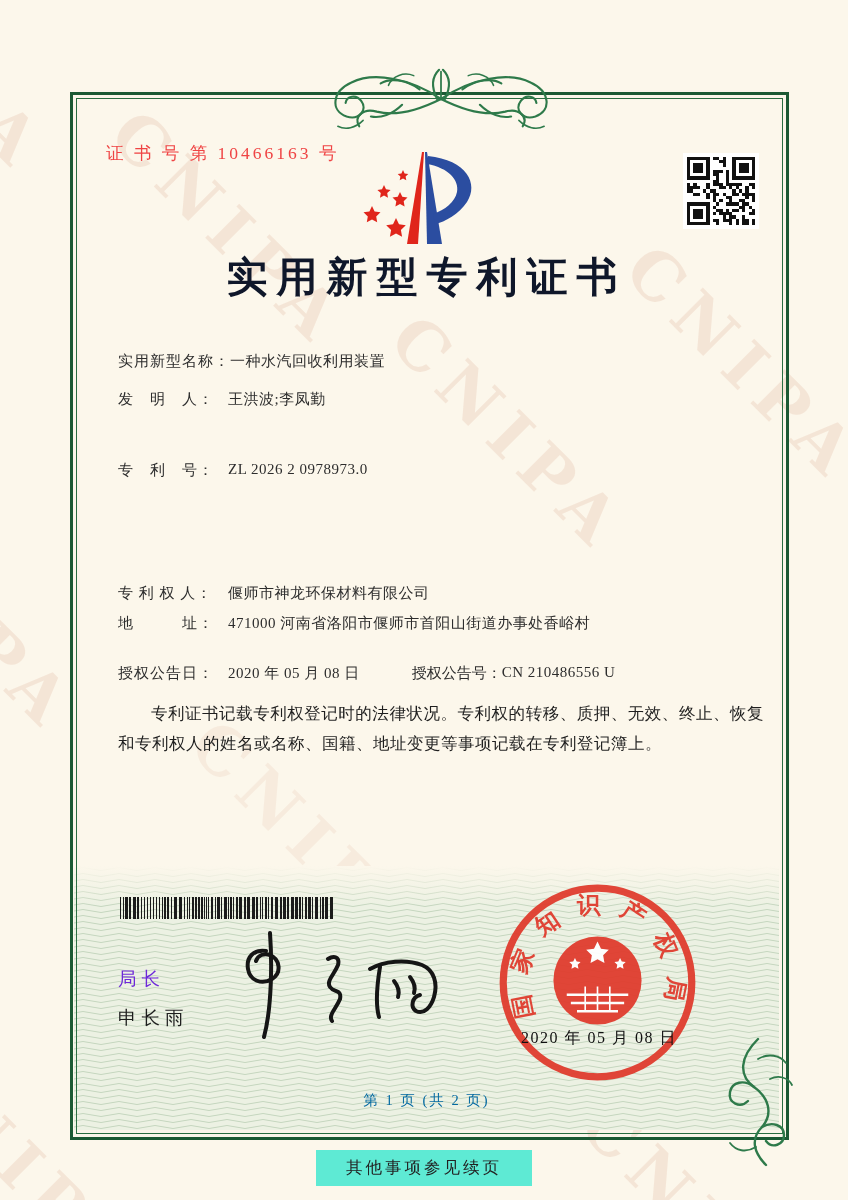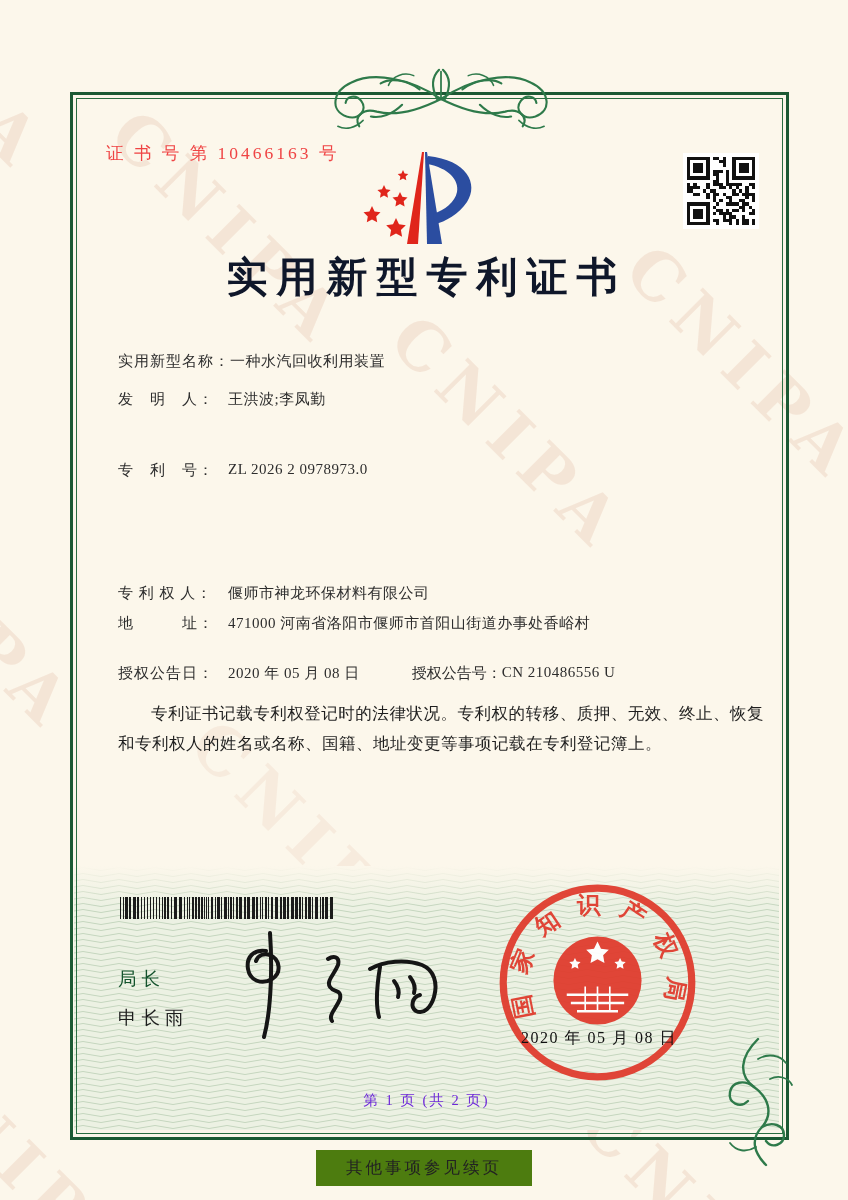--- a/index.html
+++ b/index.html
@@ -35,33 +35,33 @@
   .body-text{position:absolute;left:118px;top:699px;width:646px;font-size:16.5px;
              line-height:30px;color:#1f1f1f;text-align:justify;}
   .body-text p{margin:0;text-indent:2em;letter-spacing:.5px;}
 
   
   .waves{position:absolute;left:74px;top:866px;width:705px;height:264px;}
 
   .barcode{position:absolute;left:120px;top:897px;width:218px;height:22px;}
   .barcode svg{width:100%;height:100%;display:block;}
 
-  .officer-title{position:absolute;left:118px;top:966px;font-size:18.5px;letter-spacing:5px;color:#14532d;}
+  .officer-title{position:absolute;left:118px;top:966px;font-size:18.5px;letter-spacing:5px;color:#6d28d9;}
   .officer-name{position:absolute;left:118px;top:1005px;font-size:18.5px;letter-spacing:5px;color:#1d1d1d;}
   .signature{position:absolute;left:228px;top:925px;width:230px;height:118px;}
 
   .seal{position:absolute;left:495px;top:880px;width:205px;height:205px;}
   .seal-date{position:absolute;left:521px;top:1028px;width:165px;font-size:16px;letter-spacing:1.5px;
              color:#101010;white-space:nowrap;}
 
   .page-info{position:absolute;left:70px;top:1091px;width:713px;text-align:center;
-             font-size:14.5px;letter-spacing:2px;color:#6d28d9;}
+             font-size:14.5px;letter-spacing:2px;color:#0369a1;}
 
   .continuation{position:absolute;left:424px;top:1150px;transform:translateX(-50%);
-                background:#4d7c0f;padding:7px 30px;font-size:16.5px;letter-spacing:3px;color:#222;}
+                background:#5eead4;padding:7px 30px;font-size:16.5px;letter-spacing:3px;color:#222;}
 </style>
 </head>
 <body>
 
 <div class="page">
 
   <div class="wm" style="left:-150px;top:-80px;">CNIPA</div>
   <div class="wm" style="left:150px;top:95px;">CNIPA</div>
   <div class="wm" style="left:430px;top:300px;">CNIPA</div>
   <div class="wm" style="left:665px;top:230px;">CNIPA</div>

